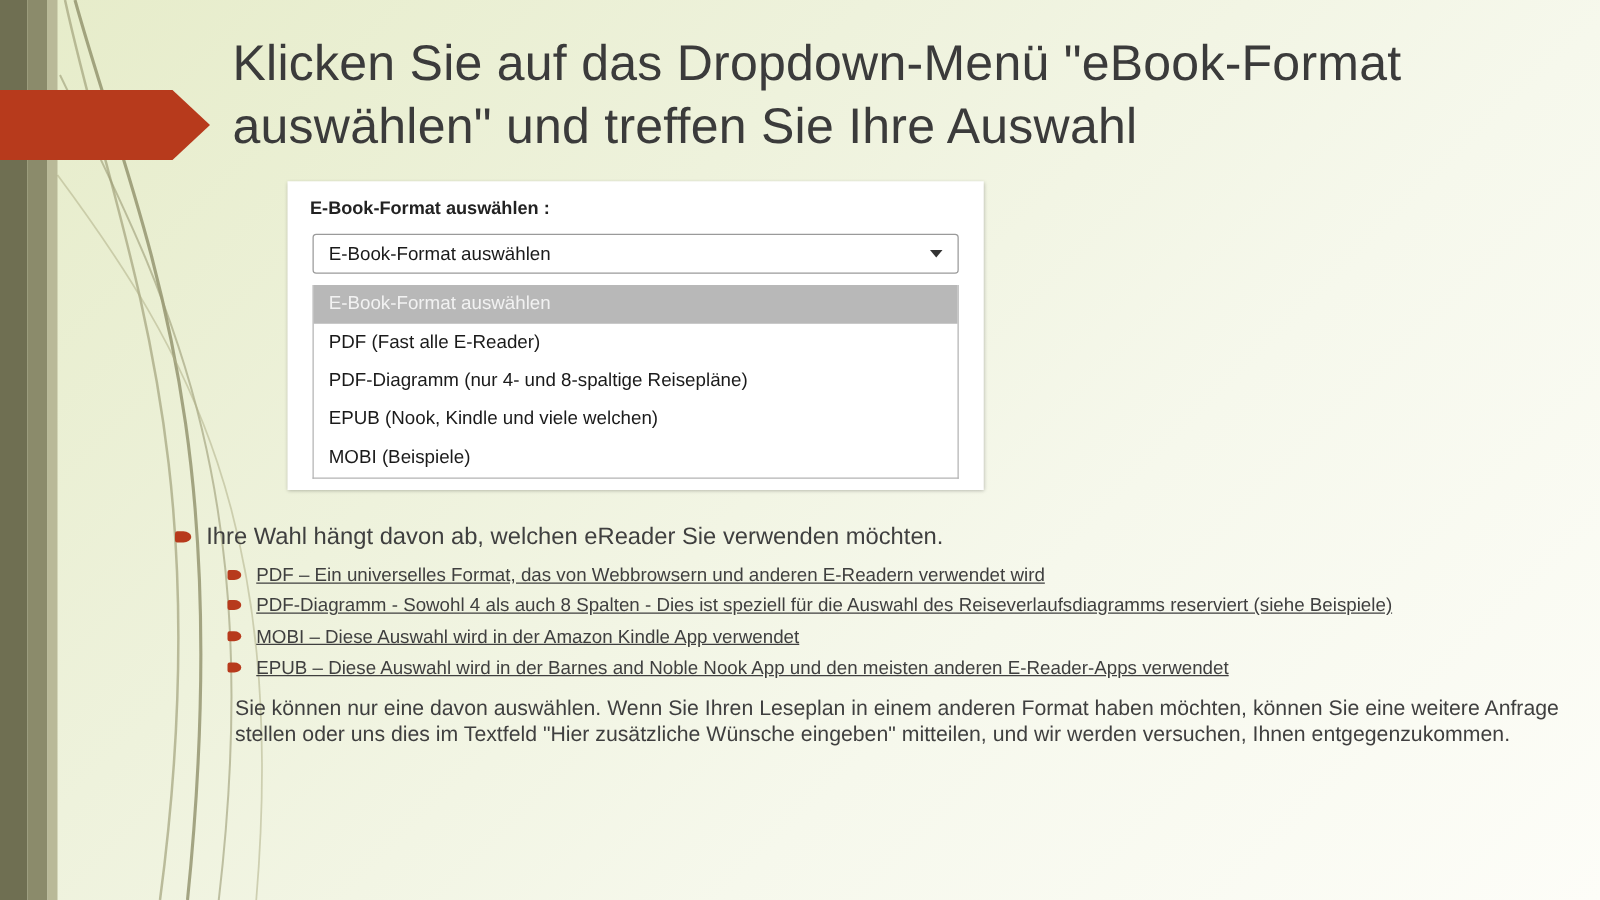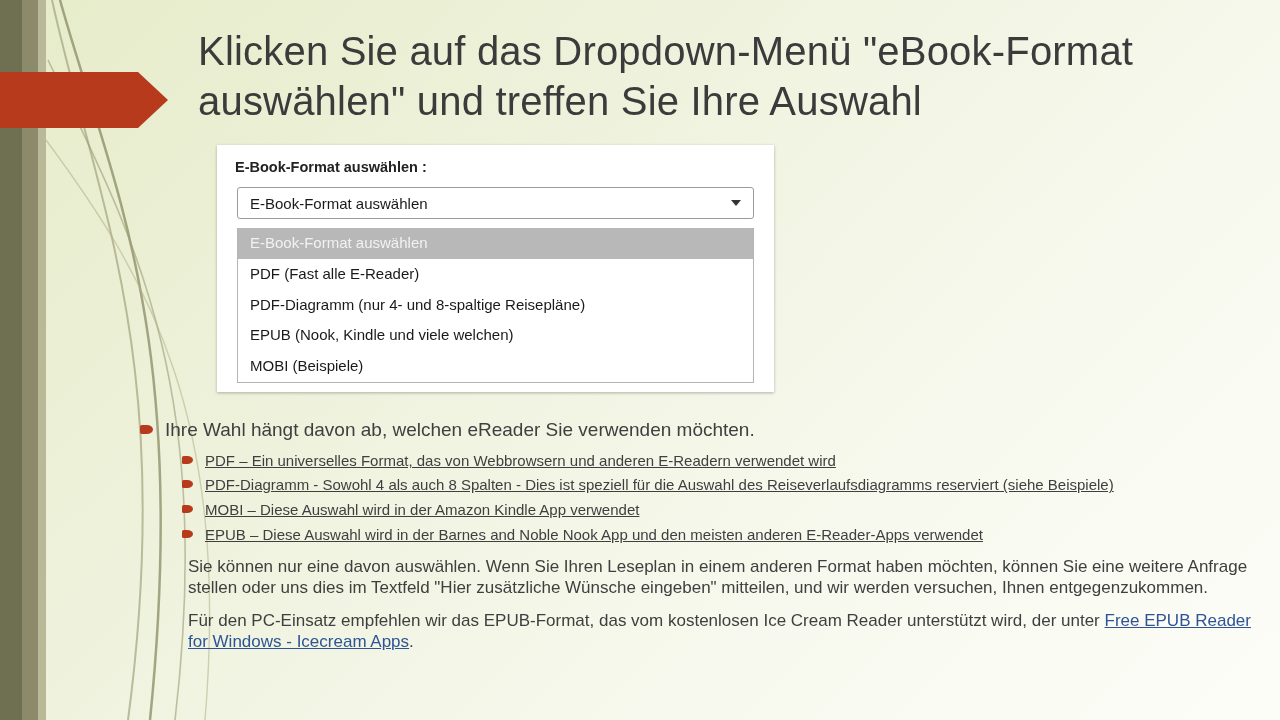--- a/index.html
+++ b/index.html
@@ -56,34 +56,34 @@
     left: 0;
     top: 72px;
     width: 168px;
     height: 56px;
     pointer-events: none;
   }
 
   
   .title {
     position: absolute;
-    left: 198px;
+    left: 186px;
     top: 26px;
     width: 1060px;
     font-size: 40px;
     line-height: 1.26;
     color: #3b3b3b;
     font-weight: 400;
     letter-spacing: 0.2px;
   }
 
   
   .shot {
     position: absolute;
-    left: 217px;
+    left: 230px;
     top: 145px;
     width: 557px;
     background: #ffffff;
     box-shadow: 0 1px 3px rgba(0,0,0,0.28);
   }
   .shot-label {
     font-size: 14.5px;
     font-weight: bold;
     color: #222;
     padding: 14px 0 8px 18px;
@@ -239,18 +239,15 @@
         <span class="txt">MOBI – Diese Auswahl wird in der Amazon Kindle App verwendet</span>
       </div>
       <div class="b2">
         <span class="marker"></span>
         <span class="txt">EPUB – Diese Auswahl wird in der Barnes and Noble Nook App und den meisten anderen E-Reader-Apps verwendet</span>
       </div>
     </div>
 
     <div class="para">Sie können nur eine davon auswählen.  Wenn Sie Ihren Leseplan in einem anderen Format haben möchten, können Sie eine weitere Anfrage stellen oder uns dies im Textfeld "Hier zusätzliche Wünsche eingeben" mitteilen, und wir werden versuchen, Ihnen entgegenzukommen.</div>
 
-    <div class="para para2">
-      <span>Für den PC-Einsatz empfehlen wir das EPUB-Format, das vom kostenlosen Ice Cream Reader unterstützt wird, der unter </span><a class="link" href="#">Free EPUB Reader for Windows - Icecream Apps</a><span>.</span>
-    </div>
 
   </div>
 </div>
 
 </body></html>

